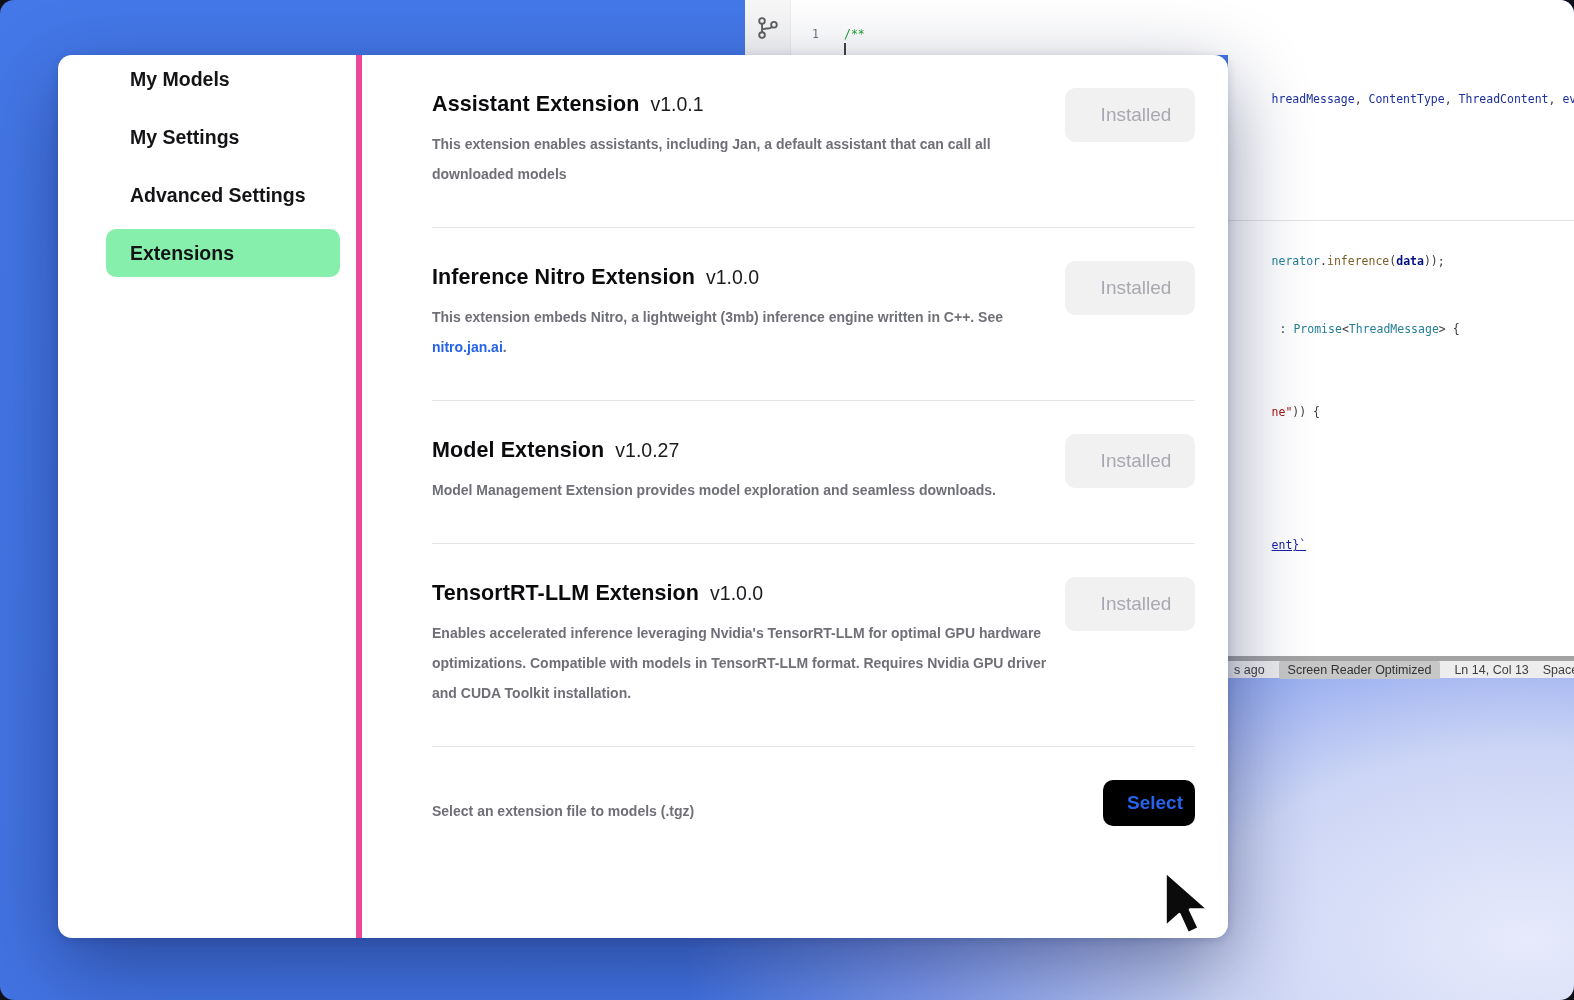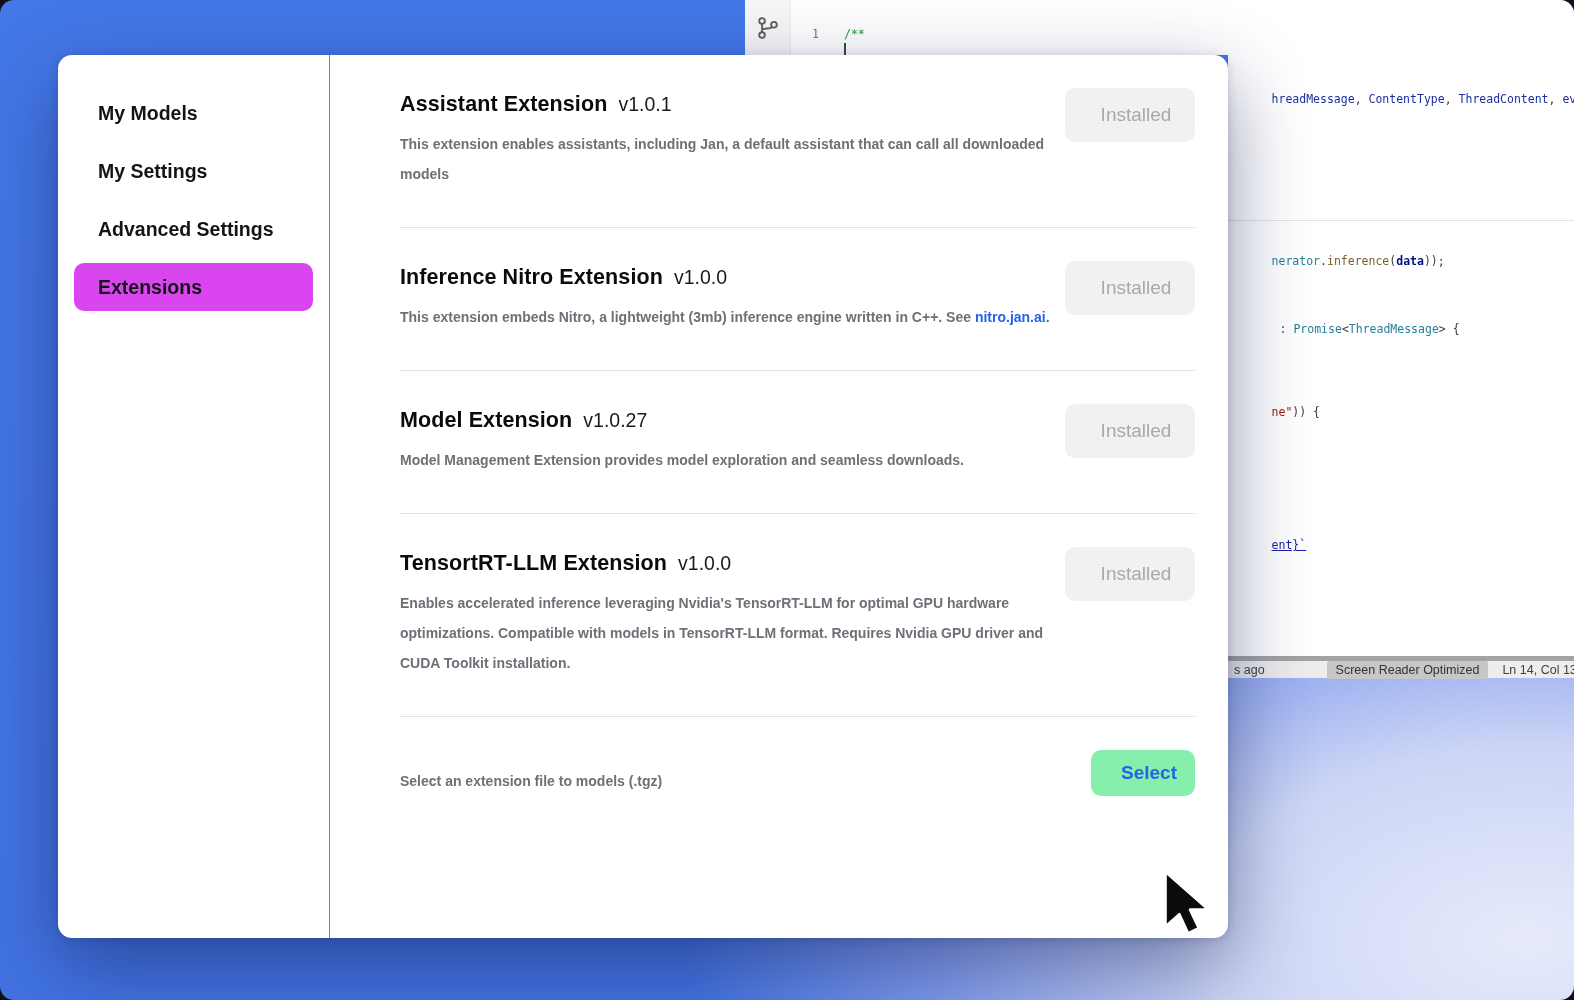--- a/index.html
+++ b/index.html
@@ -46,40 +46,40 @@
   .c-link { color:#1a21a8; text-decoration:underline; }
   .h-divider { position:absolute; left:0; top:165px; width:100%; height:1px; background:#e3e3e3; }
 
   .statusbar {
     position:absolute; left:0; bottom:0; width:100%; height:22px;
     background:#ededed; border-top:5px solid #a3a3a3;
     display:flex; align-items:center; gap:14px; padding:0 13px 0 6px;
     font-size:12.5px; color:#3f3f3f; white-space:nowrap;
   }
   .statusbar .sro {
-    background:#c7c7c7; padding:2px 9px; border-radius:2px; color:#333;margin-left:48px;
+    background:#c7c7c7; padding:2px 9px; border-radius:2px; color:#333;
   }
 
   
   .modal {
     position:absolute; left:58px; top:55px; width:1170px; height:883px;
     background:#ffffff; border-radius:14px;
     box-shadow:0 28px 80px rgba(18,30,80,.48), 0 2px 10px rgba(18,30,80,.18);
     display:flex;
   }
   .sidebar {
-    width:272px; flex:0 0 272px; border-right:1px solid #ec4899;
-    padding-top:34px;
+    width:272px; flex:0 0 272px; border-right:6px solid #ec4899;
+    margin-left:32px;
   }
   .side-item {
     height:48px; margin:0 16px 10px 16px; padding-left:24px;
     display:flex; align-items:center; border-radius:10px;
     font-size:19.5px; font-weight:600; color:#141417; cursor:pointer;
   }
-  .side-item.active { background:#d946ef; }
+  .side-item.active { background:#86efac; }
 
   .content { flex:1; padding:0 33px 0 36px; overflow:hidden; }
   .ext-row {
     display:flex; justify-content:space-between; align-items:flex-start;
     padding:37px 0 38px; border-bottom:1px solid #e4e4e7;margin-left:34px;
   }
   .ext-row.last { border-bottom:none; padding-bottom:28px; }
   .ext-info { max-width:672px; }
   .ext-title { display:flex; align-items:baseline; gap:11px; }
   .ext-name { font-size:21.5px; font-weight:700; color:#0b0b0e; letter-spacing:.1px; }
@@ -90,21 +90,21 @@
   .btn {
     flex:0 0 auto; margin-top:-4px; border:none; border-radius:10px; cursor:default;
     font-family:"Liberation Sans", sans-serif;
     padding-left:12px;
   }
   .btn-installed {
     width:130px; height:54px; background:#f1f1f2; color:#a8a8b0;
     font-size:19px; font-weight:500;
   }
   .btn-select {
-    width:104px; height:46px; background:#86efac; color:#2563eb;
+    width:92px; height:46px; background:#000000; color:#2563eb;
     font-size:19px; font-weight:700; cursor:pointer;
   }
 
   .cursor { position:absolute; left:1161px; top:869px; width:49px; height:67px; z-index:50; pointer-events:none; }
 </style>
 </head>
 <body>
 
 <div class="screen">
 

